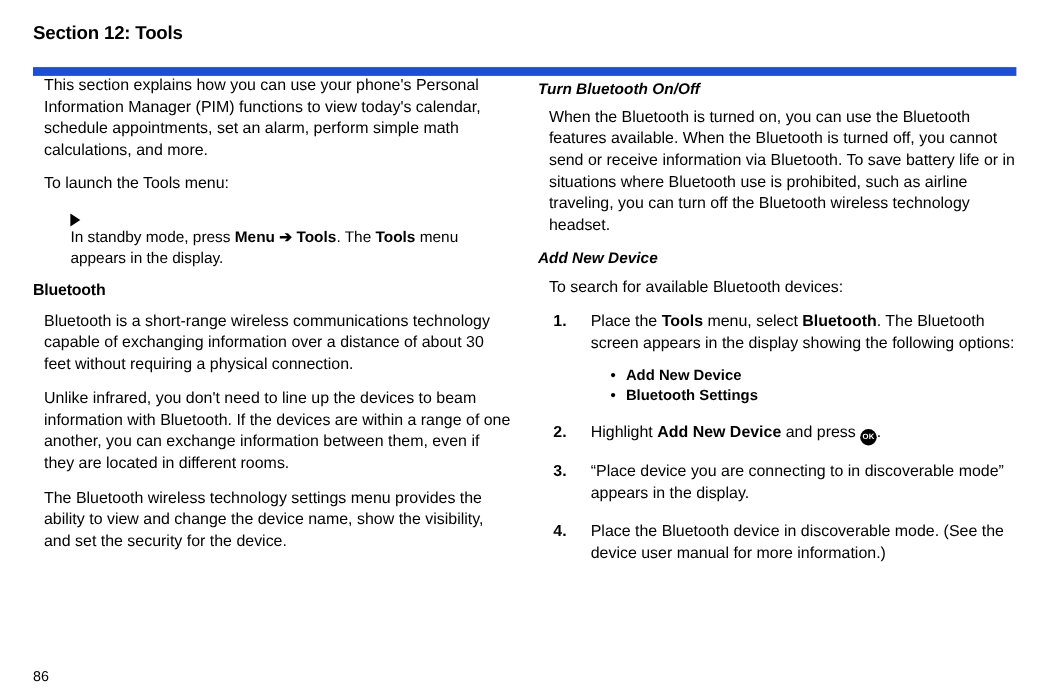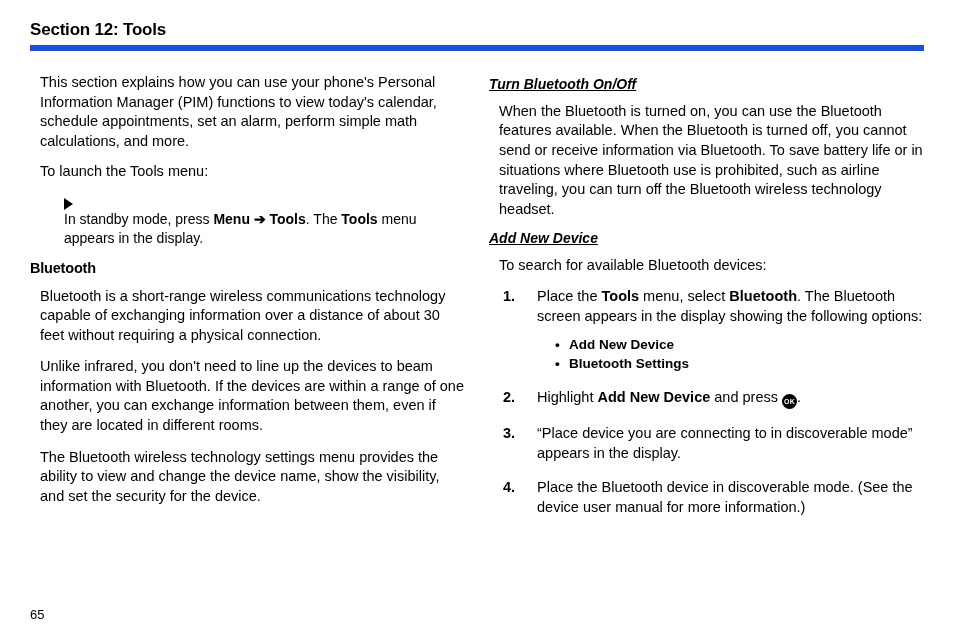--- a/index.html
+++ b/index.html
@@ -9,24 +9,23 @@
       background: #fff;
       font-family: Arial, Helvetica, sans-serif;
       color: #000;
       padding: 20px 30px 0 30px;
       position: relative;
     }
     .section-title {
       font-family: Arial, Helvetica, sans-serif;
       font-weight: 900;
       font-size: 17px;
-      padding-bottom: 5px;
-      border-bottom: 6px solid #1d4ed8;
+      padding-bottom: 21px;
+      border-bottom: 8px solid #1d4ed8;
       letter-spacing: -0.2px;
-      margin-bottom: 22px;
     }
     .content {
       display: flex;
       gap: 24px;
     }
     .col {
       flex: 1;
       font-size: 14.5px;
       line-height: 1.35;
     }
@@ -39,21 +38,20 @@
       margin-bottom: 8px;
       letter-spacing: -0.2px;
     }
     .subheading-italic {
       font-family: Arial, Helvetica, sans-serif;
       font-weight: 900;
       font-style: italic;
       font-size: 14px;
       margin-top: 2px;
       margin-bottom: 8px;
-      text-decoration: underline;
     }
     .intro { padding-left: 10px; margin-bottom: 12px; }
     .col1-body { padding-left: 10px; }
     .col1-body p { margin-bottom: 12px; }
     .col2-body { padding-left: 10px; }
     .col2-body p { margin-bottom: 10px; }
     .step-row {
       display: flex;
       align-items: flex-start;
       margin-bottom: 7px;
@@ -184,13 +182,13 @@
       </li>
       <li>
         <span>Highlight </span><b>Add New Device</b><span> and press </span><span class="ok-icon">OK</span><span>.</span>
       </li>
       <li>“Place device you are connecting to in discoverable mode” appears in the display.</li>
       <li>Place the Bluetooth device in discoverable mode. (See the device user manual for more information.)</li>
     </ol>
   </div>
 </div>
 
-<div class="page-num">65</div>
+<div class="page-num">86</div>
 
 </body></html>

